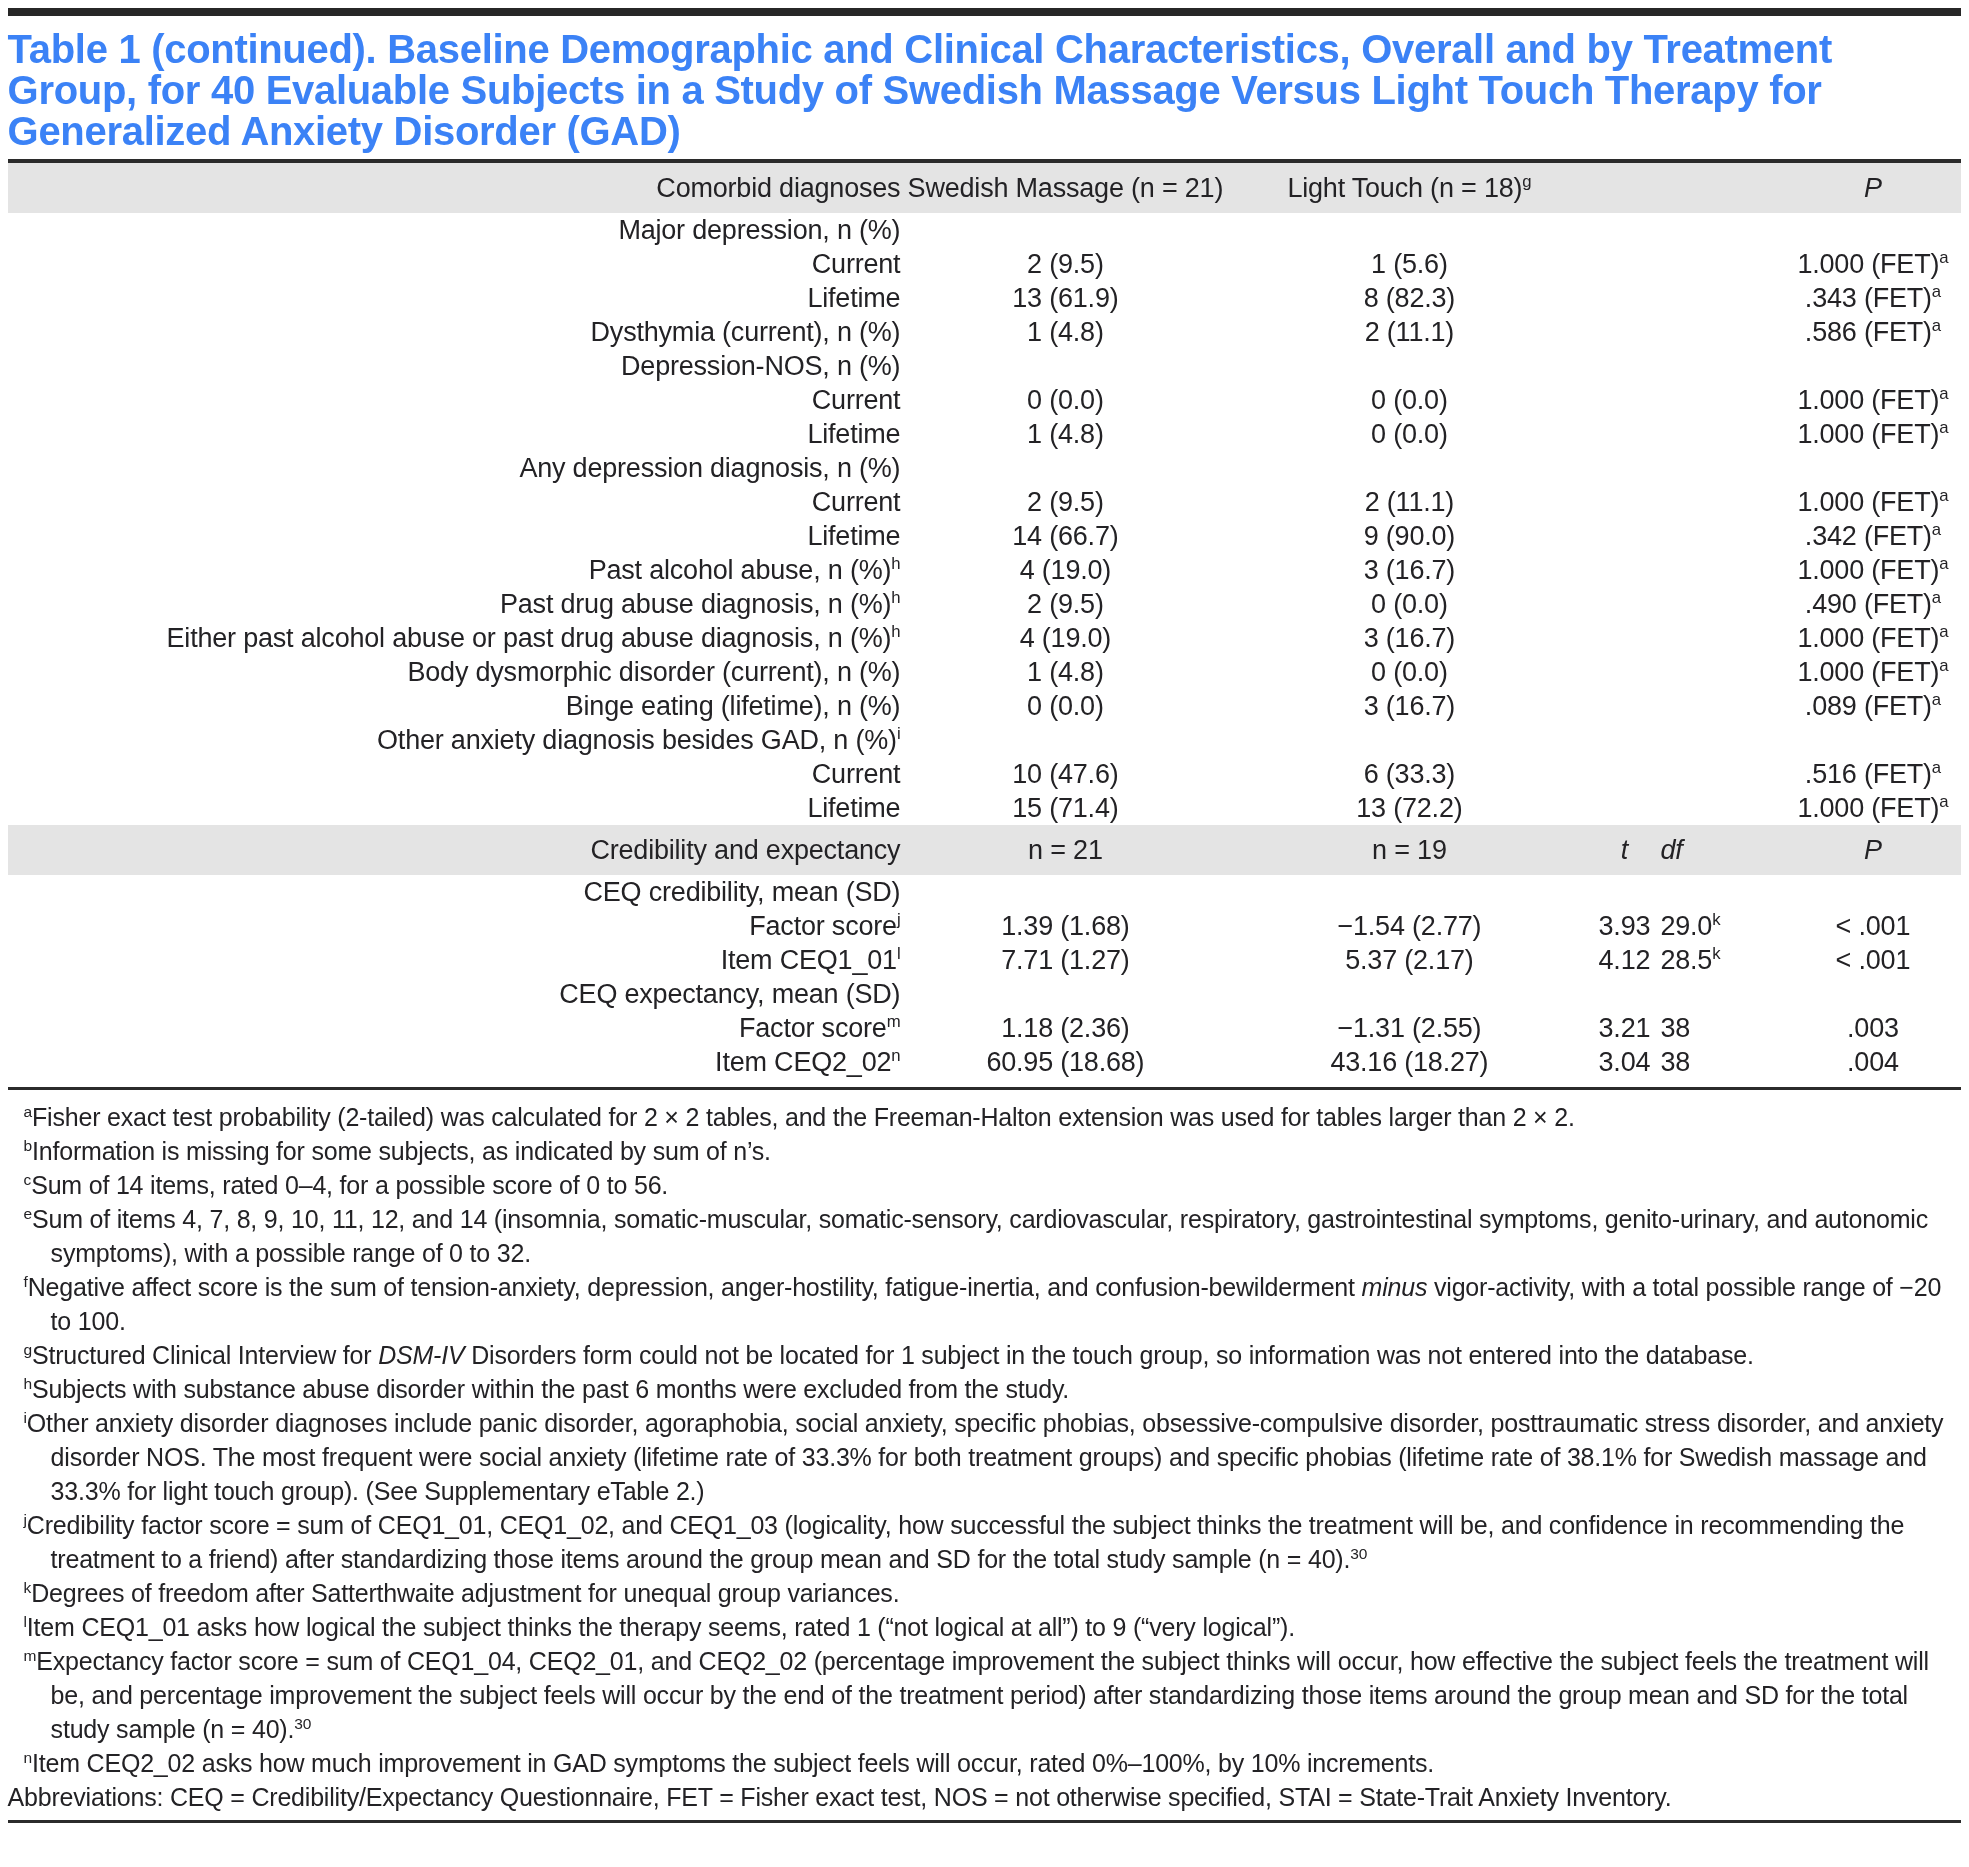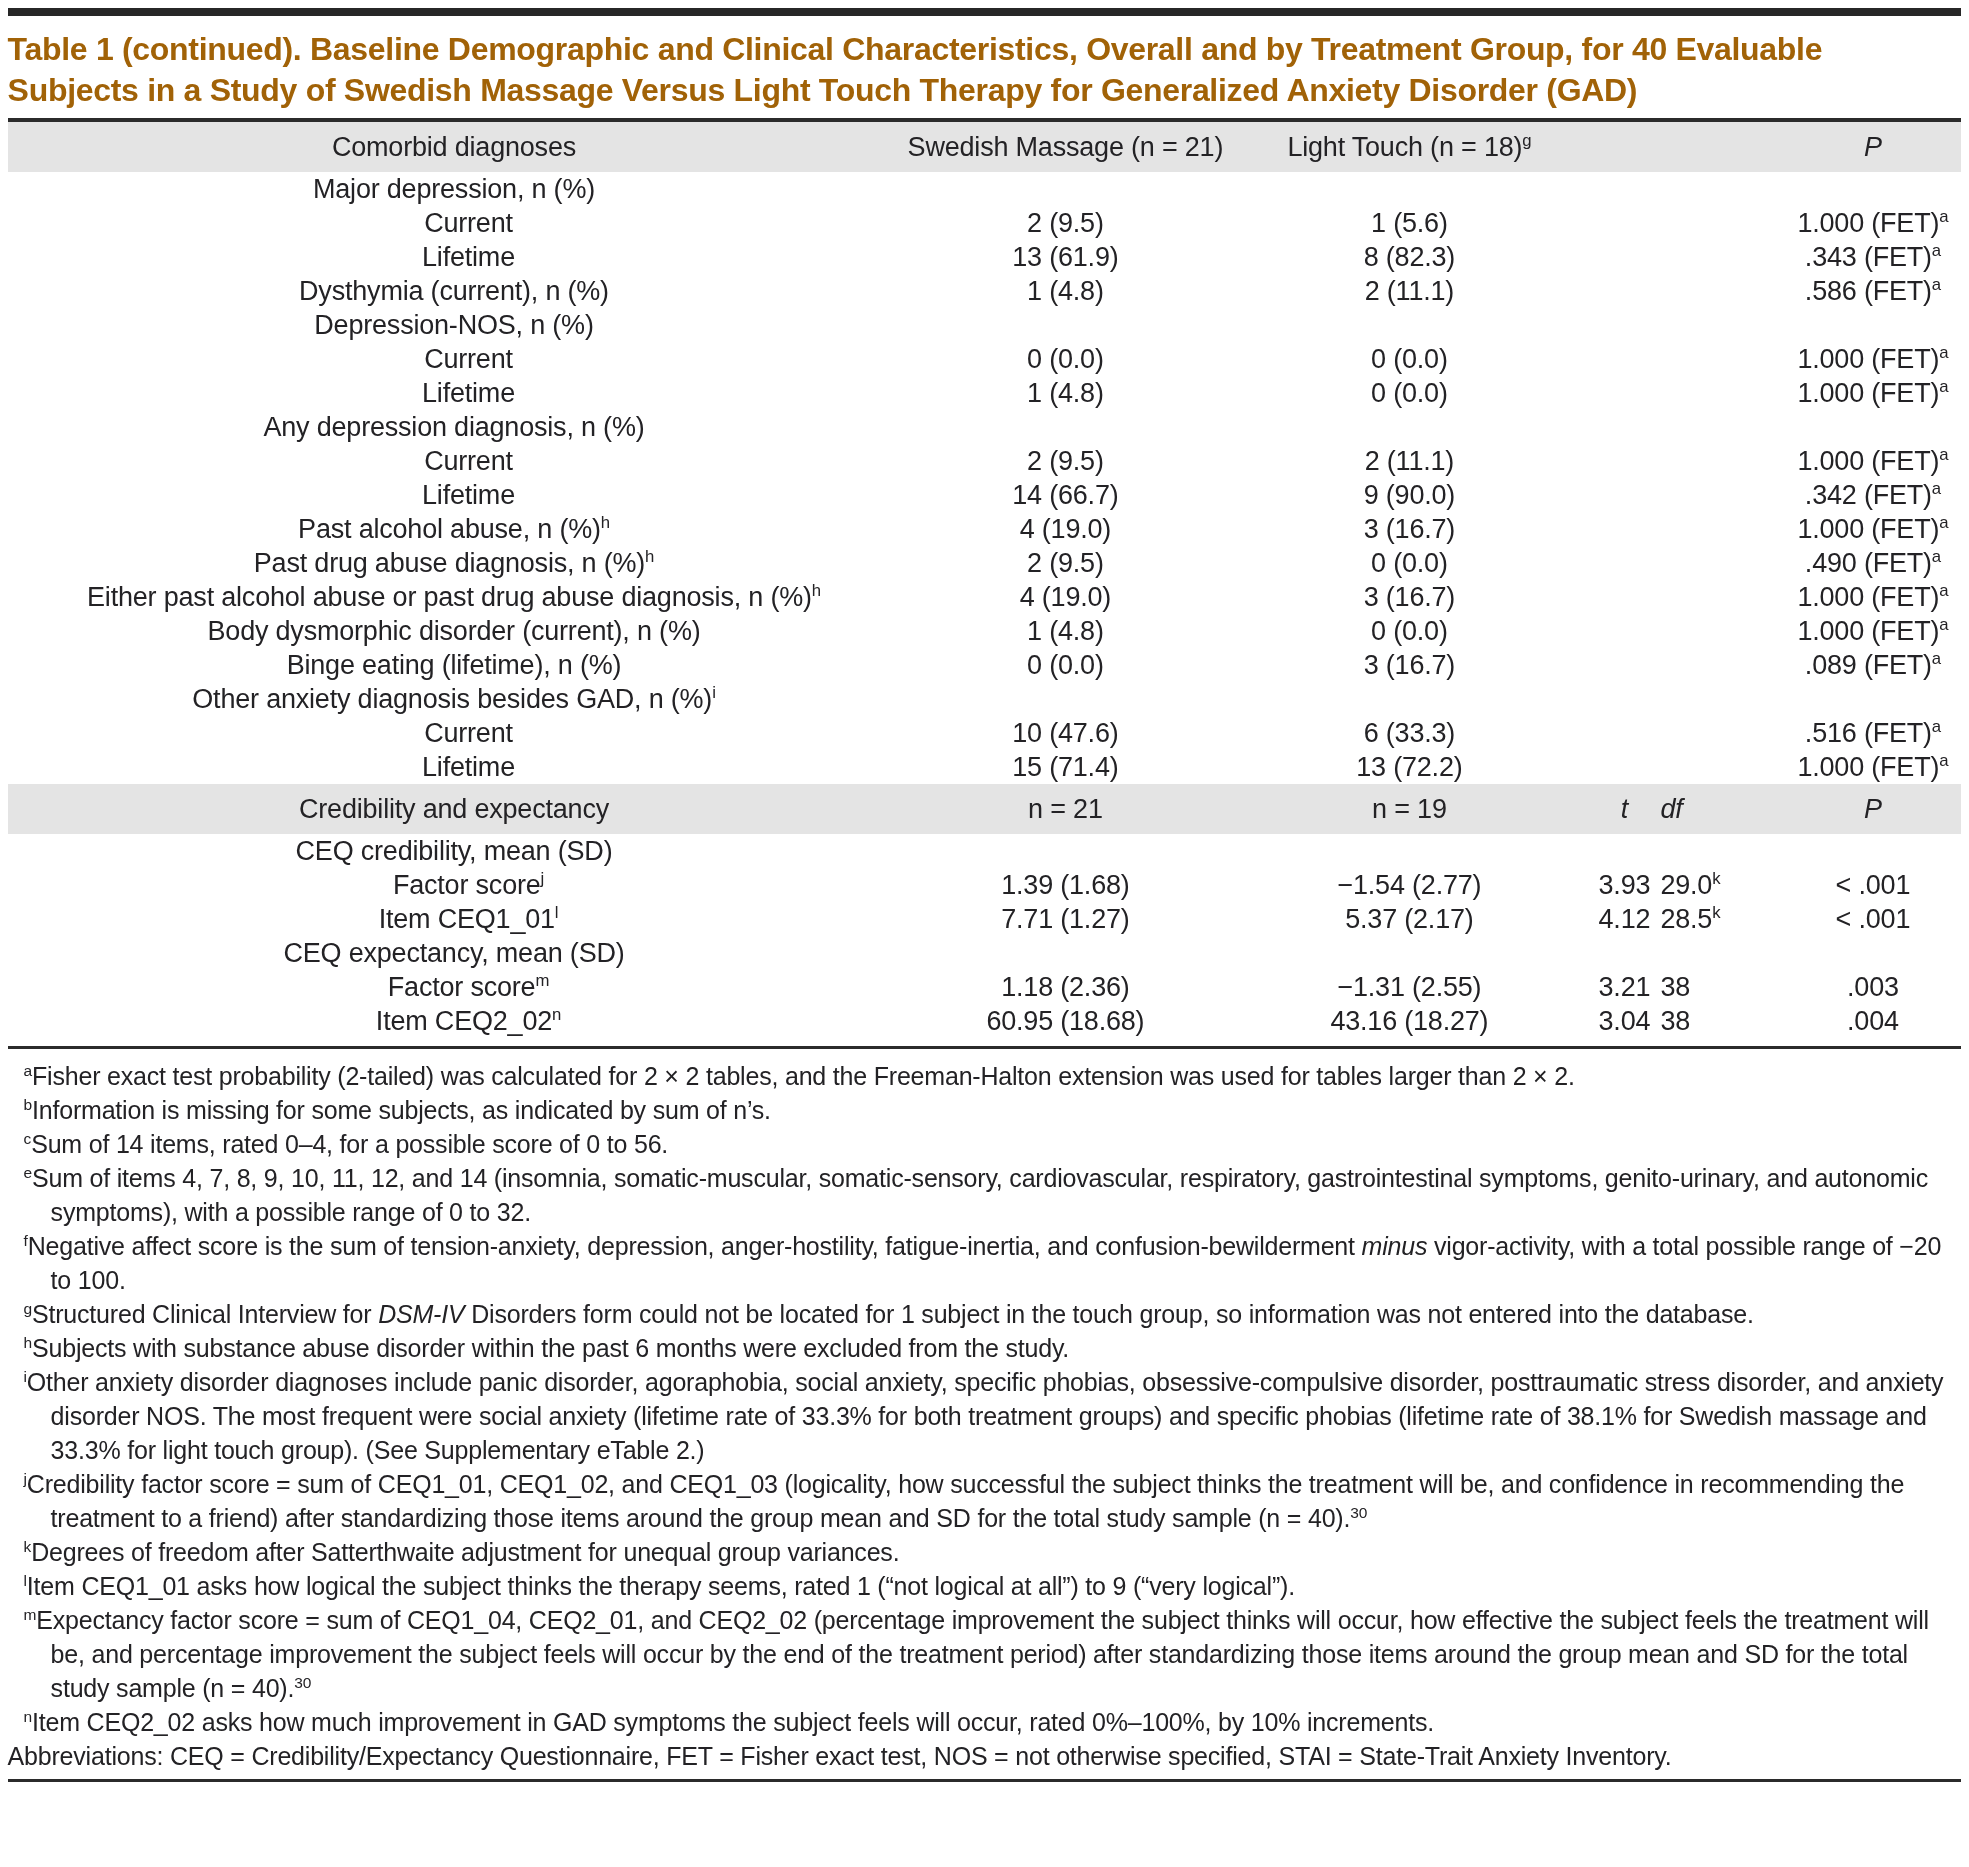--- a/index.html
+++ b/index.html
@@ -1,24 +1,24 @@
 <!DOCTYPE html>
 <html><head>
 <meta charset="utf-8">
 <style>
   html,body{margin:0;padding:0;background:#ffffff;}
   body{font-family:"Liberation Sans","DejaVu Sans",sans-serif;color:#232225;}
   .page{width:1969px;height:1868px;box-sizing:border-box;padding:7.6px 7.6px 0 7.6px;overflow:hidden;}
   .topbar{height:8.6px;background:#272727;margin-bottom:12.4px;}
-  .title{font-size:32px;line-height:41px;font-weight:bold;letter-spacing:-0.3px;margin:0 0 7.6px 0;color:#a16207;}
+  .title{font-size:40px;line-height:41px;font-weight:bold;letter-spacing:-0.3px;margin:0 0 7.6px 0;color:#3b82f6;}
   .headrule{height:3.8px;background:#2b2b2b;}
   .thead{background:#e4e4e4;}
   .trow{display:grid;grid-template-columns:1fr 330px 358px 72px 124px 177px;align-items:baseline;font-size:27px;line-height:34px;letter-spacing:-0.2px;}
   .thead .trow{line-height:50px;}
-  .c-label{text-align:center;white-space:nowrap;}
+  .c-label{text-align:right;white-space:nowrap;}
   .c-label.ind{padding-left:29px;}
   .c-v{text-align:center;white-space:nowrap;}
   .c-t{text-align:center;white-space:nowrap;}
   .c-df{text-align:left;white-space:nowrap;}
   .c-p{text-align:center;white-space:nowrap;}
   .c-p.right{}
   .it{font-style:italic;}
   sup{font-size:0.62em;line-height:0;vertical-align:super;}
   .midrule{height:3.8px;background:#2b2b2b;margin:7.6px 0 9.6px 0;}
   .fnblock{}

